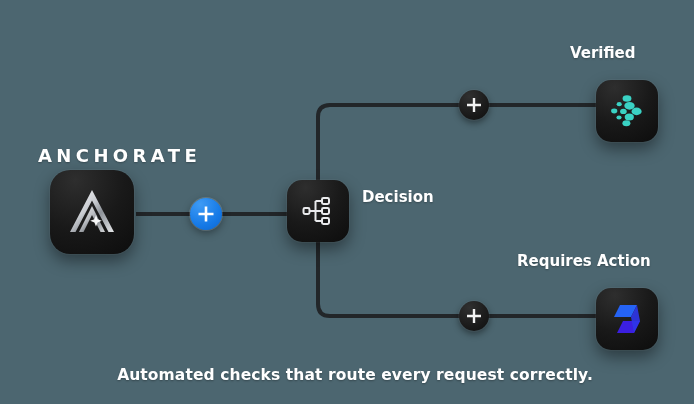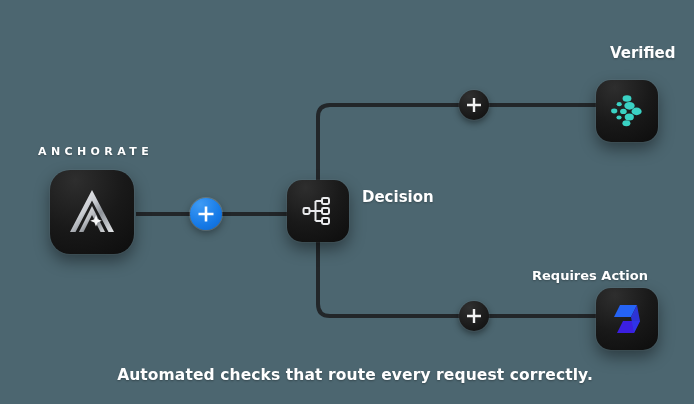--- a/index.html
+++ b/index.html
@@ -42,25 +42,25 @@
   
   .lbl {
     position: absolute;
     color: #ffffff;
     font-weight: 700;
     white-space: nowrap;
     text-shadow: 0 1px 2px rgba(0,0,0,0.28);
   }
   #brand-label {
     left: 38px; top: 145px;
-    font-size: 11px;
+    font-size: 18px;
     letter-spacing: 4.4px;
   }
-  #label-verified   { left: 610px; top: 44px;  font-size: 15px; }
-  #label-requires   { left: 517px; top: 268px; font-size: 13px; margin-left: 15px; }
+  #label-verified   { left: 570px; top: 44px;  font-size: 15px; }
+  #label-requires   { left: 517px; top: 252px; font-size: 15px; }
   #label-decision {
     left: 362px; top: 186px;
     font-size: 15px;
     line-height: 23px;
     text-align: right;
   }
   #label-decision span { display: block; }
   #label-decision .ln2 { margin-left: 11px; }
 
   #caption {

